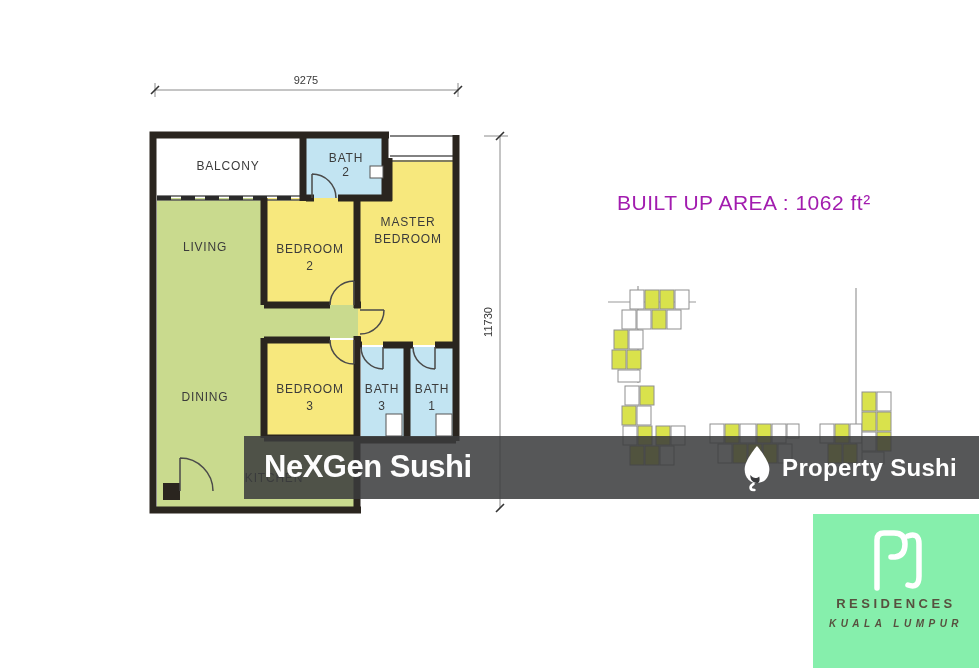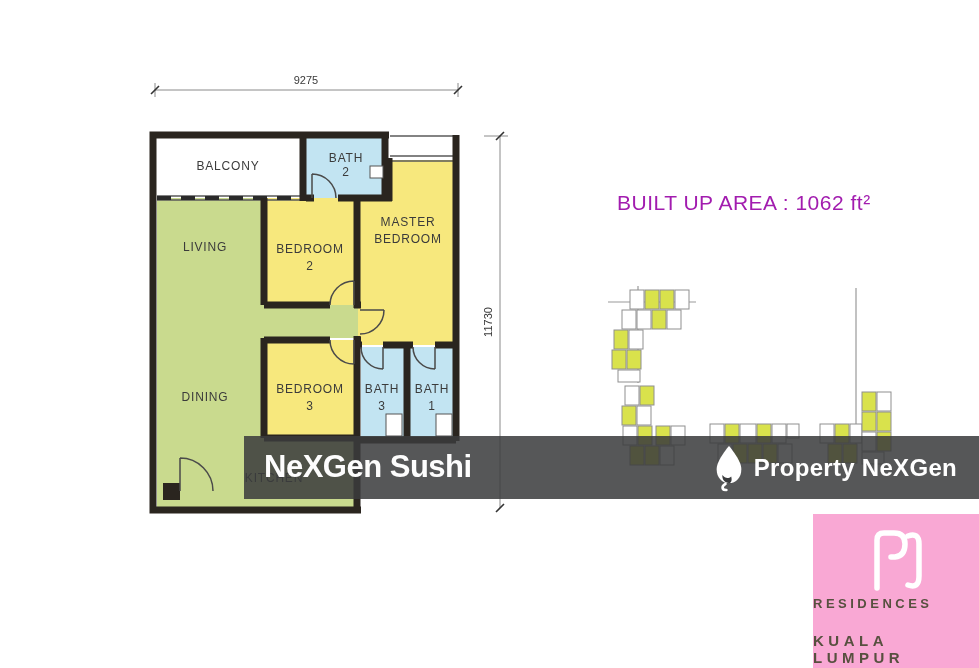--- a/index.html
+++ b/index.html
@@ -29,25 +29,25 @@
   .builtup{position:absolute;left:617px;top:191px;font-size:21px;color:#a21caf;letter-spacing:0.5px;}
   
   .band{position:absolute;left:244px;top:436px;width:735px;height:63px;
         background:rgba(58,59,61,0.86);}
   .wm-left{position:absolute;left:20px;top:50%;transform:translateY(-52%);
     color:#fdfdfd;font-size:31px;font-weight:bold;letter-spacing:-0.5px;white-space:nowrap;}
   .wm-right{position:absolute;right:22px;top:50%;transform:translateY(-50%);
     display:flex;align-items:center;gap:10px;}
   .wm-right span{color:#ffffff;font-size:24px;font-weight:bold;letter-spacing:0.3px;white-space:nowrap;}
   
-  .logo{position:absolute;left:813px;top:514px;width:166px;height:154px;background:#f9a8d4;
-        }
+  .logo{position:absolute;left:813px;top:514px;width:166px;height:154px;background:#86efac;
+        text-align:center;}
   .logo .mono{margin:14px auto 4px auto;}
   .logo-line1{font-size:13px;font-weight:bold;letter-spacing:3.5px;color:#57503f;}
-  .logo-line2{font-size:15px;font-weight:bold;letter-spacing:4.5px;color:#57503f;margin-top:21px;}
+  .logo-line2{font-size:10px;font-weight:bold;letter-spacing:4.5px;color:#57503f;margin-top:7px;font-style:italic;}
 </style>
 </head>
 <body>
 
 <div class="stage">
 
   <svg style="position:absolute;left:140px;top:70px;" width="380" height="460" viewBox="0 0 380 460">
 
     <rect class="room-g" x="17" y="128" width="107" height="315"></rect>
     <rect class="room-g" x="17" y="368" width="200" height="75"></rect>
@@ -189,21 +189,21 @@
   </svg>
 
   <div class="band">
     <span class="wm-left">NeXGen Sushi</span>
     <div class="wm-right">
       <svg width="30" height="47" viewBox="0 0 34 52">
         <path fill="#ffffff" d="M17,1 C17,1 3,17 3,27 C3,37 9,43 17,43 C25,43 31,37 31,27 C31,17 17,1 17,1 Z"></path>
         <path fill="rgba(58,59,61,1)" d="M17,43 C12,43 9,39 9.5,34 C12.5,38 16.5,38.5 19.5,35.5 C20.5,39 20,43 17,43 Z"></path>
         <path fill="none" stroke="#ffffff" stroke-width="3" stroke-linecap="round" d="M13,44 C8,47 9,51 14,51"></path>
       </svg>
-      <span>Property NeXGen</span>
+      <span>Property Sushi</span>
     </div>
   </div>
 
   <div class="logo">
     <svg class="mono" width="52" height="64" viewBox="0 0 52 64">
       <g fill="none" stroke="#ffffff" stroke-width="5.5" stroke-linecap="round">
         <path d="M7,60 V12 Q7,5 14,5 H24 Q35,5 35,16 Q35,28 25,29 H21"></path>
         <path d="M38,8 Q49,4 49,16 V48 Q49,61 38,57"></path>
       </g>
     </svg>

